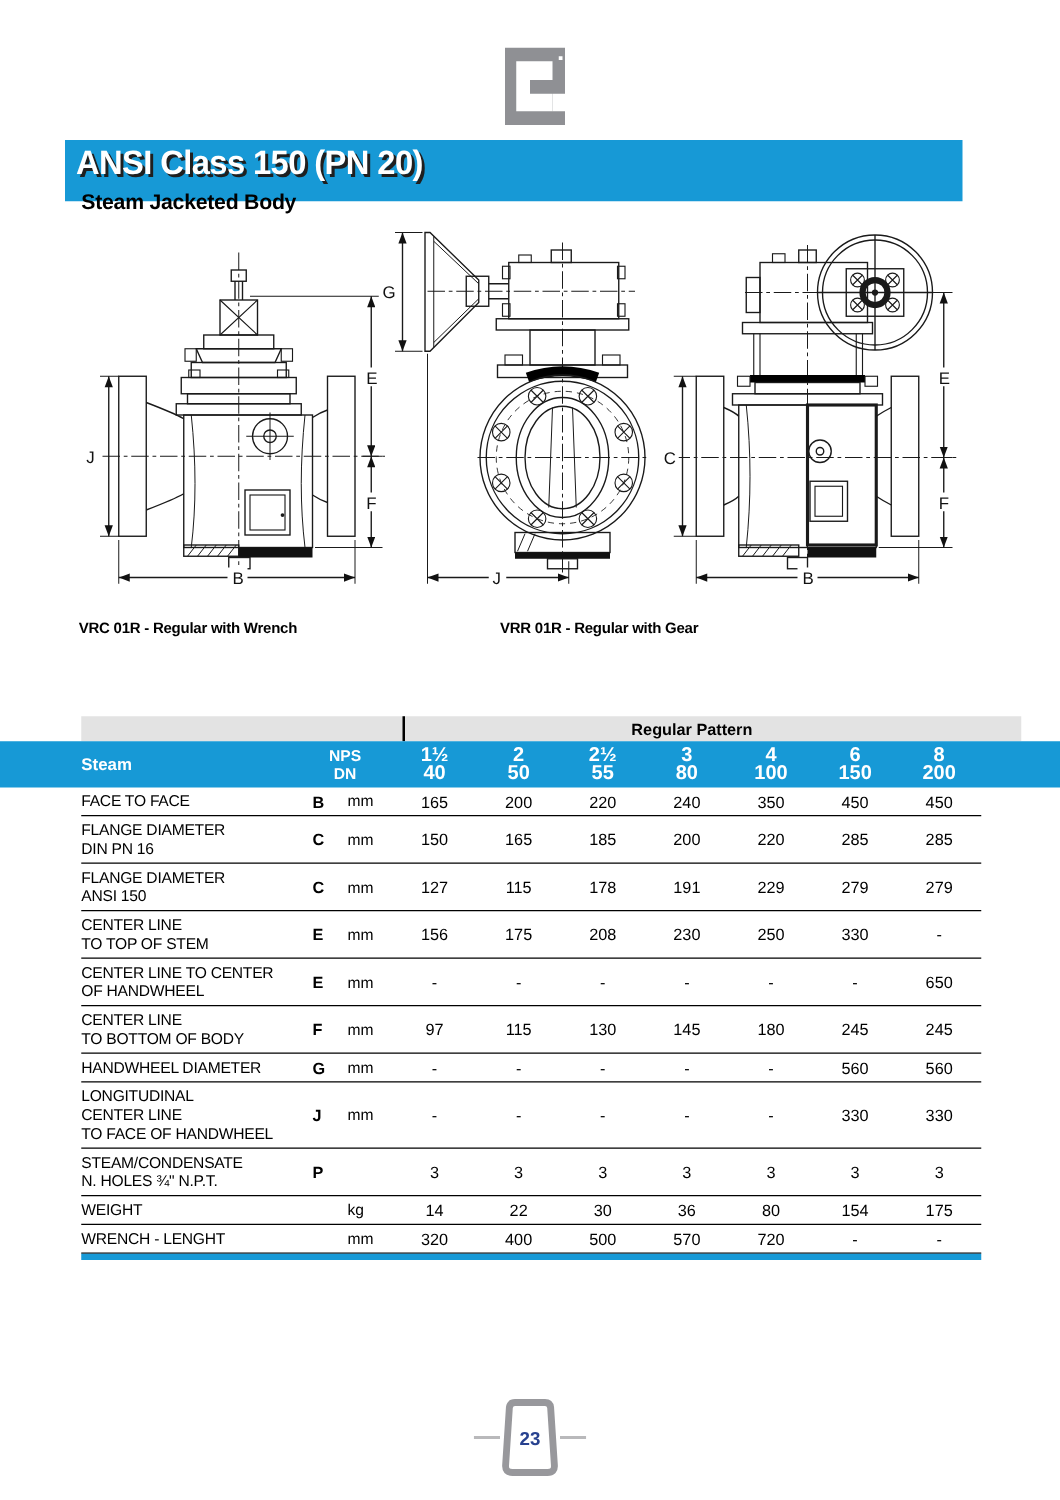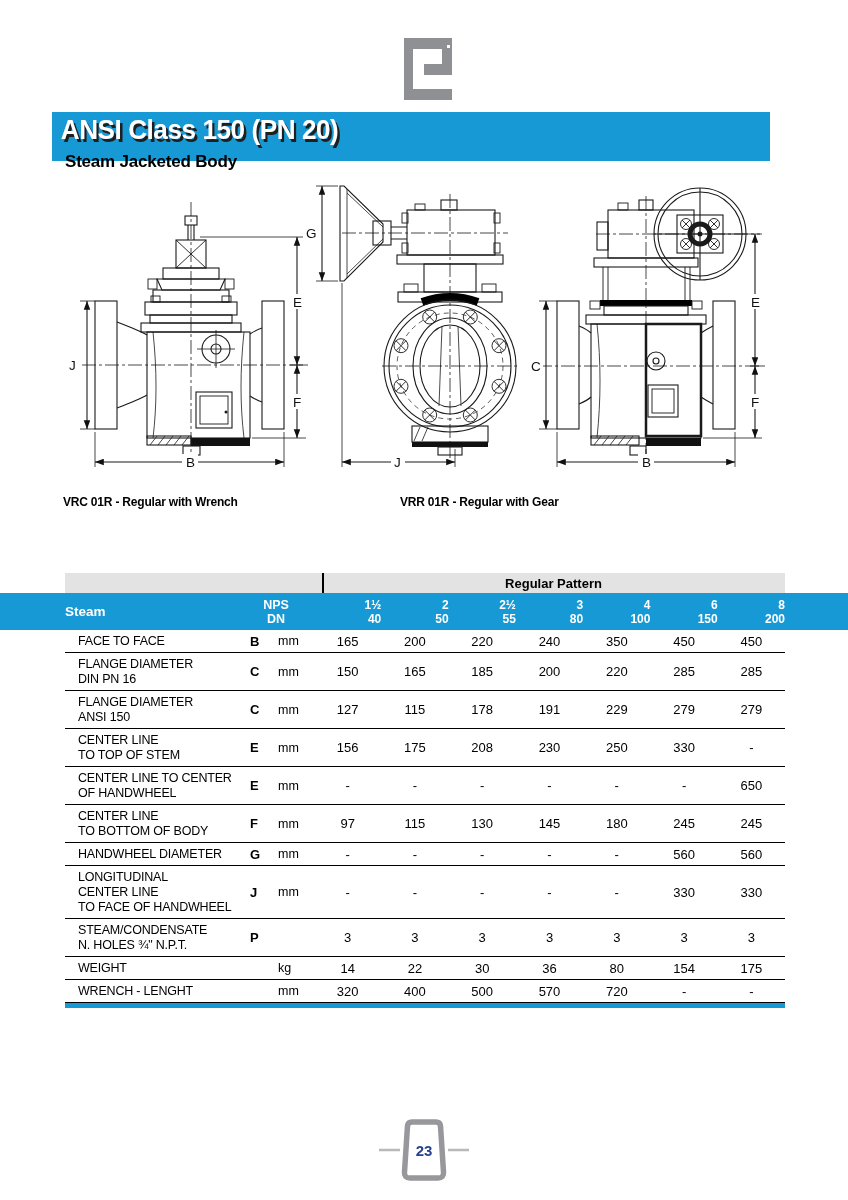--- a/index.html
+++ b/index.html
@@ -6,35 +6,35 @@
   .page{position:relative;width:848px;height:1200px;background:#fff;overflow:hidden;
         font-family:"Liberation Sans","DejaVu Sans",sans-serif;color:#000;}
   .abs{position:absolute;}
   
   .title-bar{left:52px;top:112px;width:718px;height:49px;background:var(--accent);}
   .title-bar span{display:block;padding-left:9px;line-height:36px;font-size:27px;font-weight:bold;
         color:#fff;letter-spacing:-.5px;text-shadow:2.5px 2.5px 0 #1f1f1f;transform:scaleX(.97);transform-origin:left center;white-space:nowrap;}
   .subtitle{left:65px;top:152px;font-size:17px;font-weight:bold;letter-spacing:-.2px;}
   .caption{top:495px;font-size:12px;font-weight:bold;text-align:left;letter-spacing:-.2px;}
   
-  .band{left:65px;top:573px;width:720px;height:20px;background:#e3e3e3;}
+  .band{left:65px;top:573px;width:720px;height:20px;background:#e3e3e3;padding-left:32px;}
   .band .divider{position:absolute;left:257px;top:0;width:1.5px;height:20px;background:#000;}
   .band .bandlabel{position:absolute;left:257px;width:463px;text-align:center;line-height:21px;
         font-size:13px;font-weight:bold;}
   .bluehead{left:0;top:593px;width:848px;height:37px;background:var(--accent);}
   .bluehead .grid{margin-left:65px;width:720px;height:37px;display:grid;
         grid-template-columns:183px 66px repeat(7,1fr);align-items:center;}
   .bluehead .size{color:#fff;font-weight:bold;font-size:13.5px;}
   .bluehead .npsdn{color:#fff;font-weight:bold;font-size:12.5px;line-height:14px;text-align:center;padding-right:10px;}
-  .bluehead .col{color:#fff;font-weight:bold;font-size:12px;line-height:14px;text-align:right;}
+  .bluehead .col{color:#fff;font-weight:bold;font-size:16px;line-height:14px;text-align:center;}
   .rows{left:65px;top:630px;width:720px;}
   .trow{display:grid;grid-template-columns:183px 28px 38px repeat(7,1fr);
         align-items:center;border-bottom:1.5px solid #000;padding:3.5px 0;}
   .trow:last-child{border-bottom:none;}
-  .tlabel{font-size:12.5px;line-height:15px;letter-spacing:-.2px;margin-left:13px;}
+  .tlabel{font-size:12.5px;line-height:15px;letter-spacing:-.2px;}
   .tletter{font-size:13px;font-weight:bold;padding-left:2px;}
   .tunit{font-size:12.5px;padding-left:2px;}
   .tval{font-size:13px;text-align:center;}
   .bottomline{height:5px;background:var(--accent);}
   
   svg text{font-family:"Liberation Sans","DejaVu Sans",sans-serif;}
   .dimtxt{font-size:13.5px;fill:#111;}
 </style>
 </head>
 <body>

